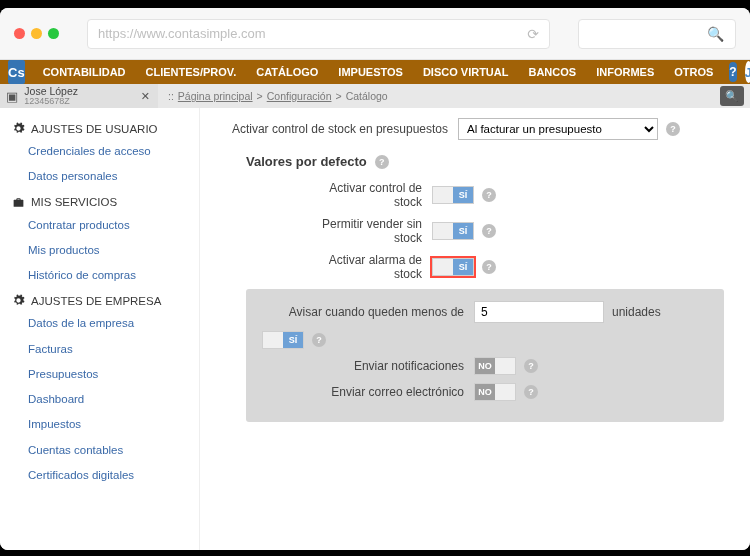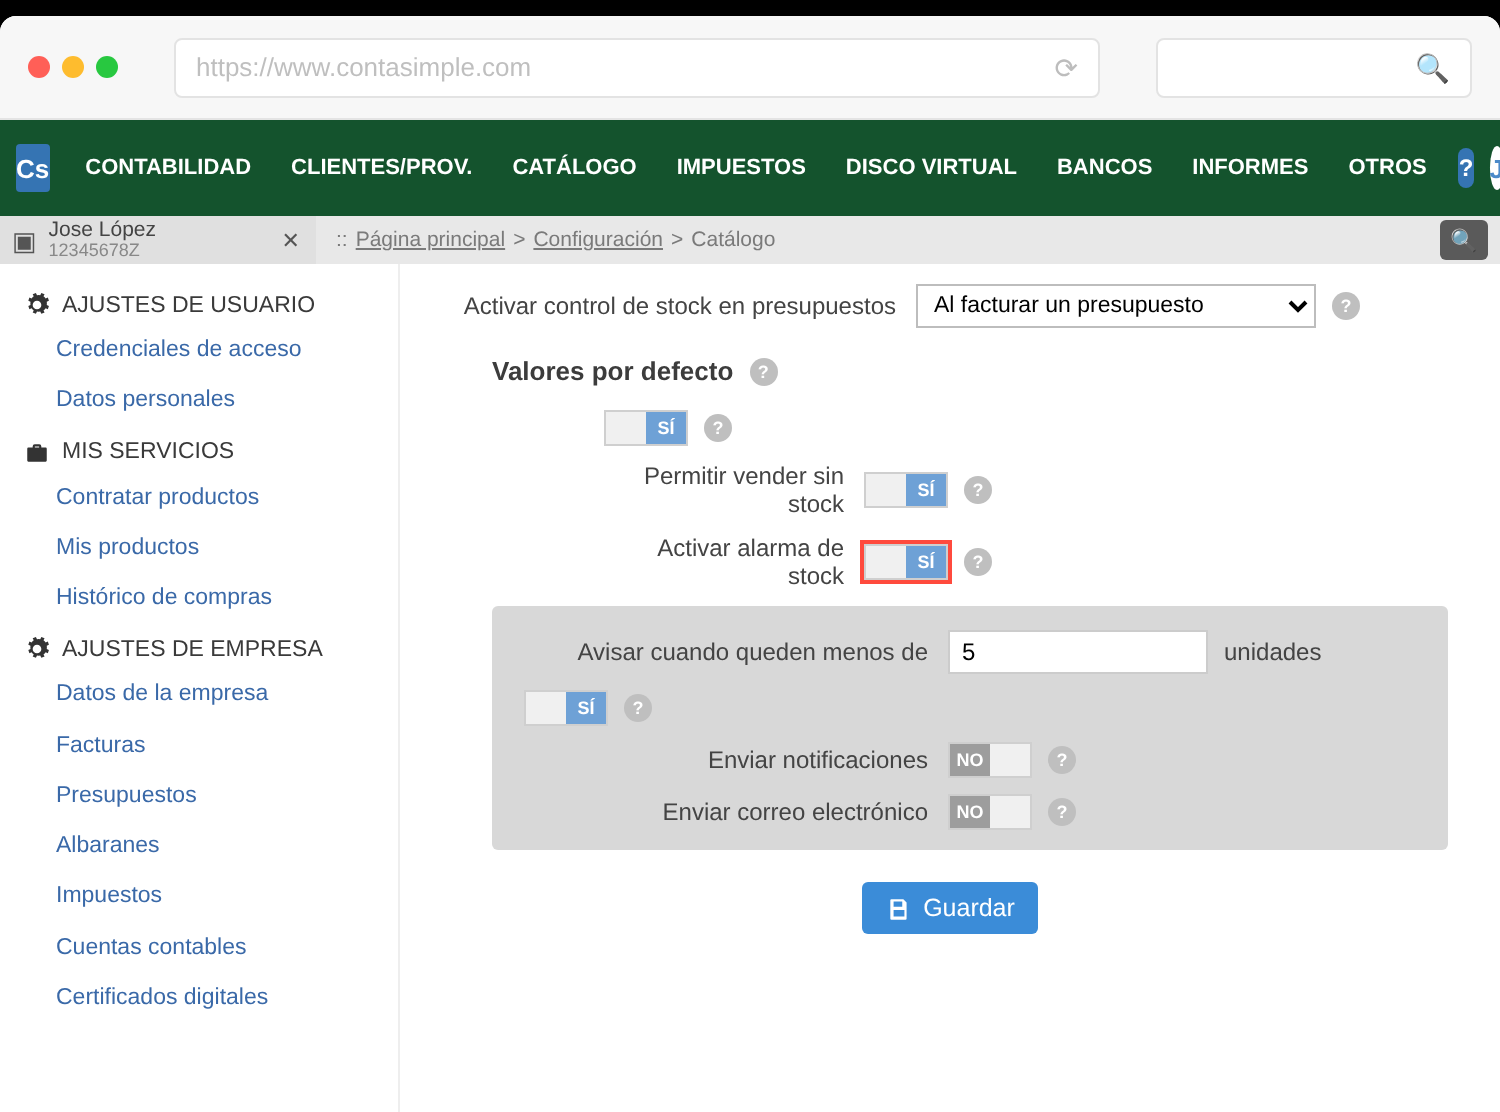--- a/index.html
+++ b/index.html
@@ -7,21 +7,21 @@
   .frame { width: 750px; background: #fff; border-radius: 8px; overflow: hidden; box-shadow: 0 8px 28px rgba(0,0,0,0.6); margin-top:8px;}
   
   .browser-bar { height: 52px; background:#f7f7f7; border-bottom:1px solid #e4e4e4; display:flex; align-items:center; padding:0 14px; gap:28px;}
   .dots { display:flex; gap:6px; }
   .dot { width:11px; height:11px; border-radius:50%; }
   .dot.r{background:#ff5f57;} .dot.y{background:#febc2e;} .dot.g{background:#28c840;}
   .url-bar { flex:1; height:30px; background:#fff; border:1px solid #e3e3e3; border-radius:4px; display:flex; align-items:center; padding:0 10px; color:#bfbfbf; font-size:13px; justify-content:space-between;}
   .reload-icon, .search-icon { color:#bdbdbd; font-size:14px; }
   .search-bar { width:158px; height:30px; background:#fff; border:1px solid #e3e3e3; border-radius:4px; display:flex; align-items:center; justify-content:flex-end; padding:0 10px;}
   
-  .topnav { height:48px; background:#14532d; display:flex; align-items:center; padding:0 8px; color:#fff; font-size:11px; font-weight:600; gap:4px;}
+  .topnav { height:24px; background:#a16207; display:flex; align-items:center; padding:0 8px; color:#fff; font-size:11px; font-weight:600; gap:4px;}
   .logo { width:24px; height:24px; background:#3574b3; border-radius:2px; display:flex; align-items:center; justify-content:center; font-weight:700; font-size:13px; margin-right:6px;}
   .navitem { padding:0 8px; cursor:pointer; white-space:nowrap;}
   .nav-spacer{flex:1;}
   .help-badge{ width:20px;height:20px;background:#3574b3;border-radius:4px;display:flex;align-items:center;justify-content:center;font-weight:700;font-size:12px;margin-right:4px;}
   .avatar{ width:22px;height:22px;background:#fff;color:#4b8ac9;border-radius:50%;display:flex;align-items:center;justify-content:center;font-weight:700;font-size:13px;}
   
   .subbar{ height:24px; background:#e8e8e8; display:flex; align-items:center; font-size:10.5px; color:#7a7a7a;}
   .userblock{ width:158px; display:flex; align-items:center; padding:0 6px; gap:6px; background:#e0e0e0; height:100%; position:relative;}
   .userblock .uicon{ font-size:13px; color:#555;}
   .userblock .uname{ font-size:10.5px; color:#444; line-height:1;}
@@ -136,41 +136,42 @@
 
       <div class="side-h">
         <svg viewBox="0 0 24 24" fill="#333">
             <path d="M12 8a4 4 0 100 8 4 4 0 000-8zm9 4l2 1-1 3-2-1a8 8 0 01-2 2l1 2-3 1-1-2a8 8 0 01-3 0l-1 2-3-1 1-2a8 8 0 01-2-2l-2 1-1-3 2-1a8 8 0 010-3l-2-1 1-3 2 1a8 8 0 012-2l-1-2 3-1 1 2a8 8 0 013 0l1-2 3 1-1 2a8 8 0 012 2l2-1 1 3-2 1a8 8 0 010 3z"></path>
           </svg>
         <span>AJUSTES DE EMPRESA</span>
       </div>
       <a class="side-link">Datos de la empresa</a>
       <a class="side-link">Facturas</a>
       <a class="side-link">Presupuestos</a>
-      <a class="side-link">Albaranes</a>
+      <a class="side-link">Dashboard</a>
       <a class="side-link">Impuestos</a>
       <a class="side-link">Cuentas contables</a>
       <a class="side-link">Certificados digitales</a>
     </div>
 
     <div class="content">
       <div class="row">
         <div class="lbl">Activar control de stock en presupuestos</div>
         <select class="sel">
           <option>Al facturar un presupuesto</option>
         </select>
         <span class="help">?</span>
       </div>
 
       <div class="section-title">
         <span>Valores por defecto</span>
         <span class="help">?</span>
       </div>
 
       <div class="row compact" style="margin-left:80px">
+        <div class="lbl">Activar control de stock</div>
         <div class="toggle on">
             <div class="half left"></div>
             <div class="half right"></div>
           </div>
         <span class="help">?</span>
       </div>
       <div class="row compact" style="margin-left:80px">
         <div class="lbl">Permitir vender sin stock</div>
         <div class="toggle on">
             <div class="half left"></div>
@@ -201,33 +202,27 @@
           <span class="help">?</span>
         </div>
         <div class="row">
           <div class="lbl">Enviar notificaciones</div>
           <div class="toggle off">
               <div class="half left"></div>
               <div class="half right"></div>
             </div>
           <span class="help">?</span>
         </div>
-        <div class="row" style="margin-bottom:0">
+        <div class="row" style="margin-bottom:11px">
           <div class="lbl">Enviar correo electrónico</div>
           <div class="toggle off">
               <div class="half left"></div>
               <div class="half right"></div>
             </div>
           <span class="help">?</span>
         </div>
       </div>
 
-      <button class="btn-save">
-        <svg class="disk" viewBox="0 0 24 24" fill="#fff">
-            <path d="M5 3h11l3 3v15a1 1 0 01-1 1H5a1 1 0 01-1-1V4a1 1 0 011-1zm2 2v5h8V5H7zm0 8v6h10v-6H7z"></path>
-          </svg>
-        <span>Guardar</span>
-      </button>
 
       <div class="fadeout"></div>
     </div>
   </div>
 </div>
 
 </body></html>

